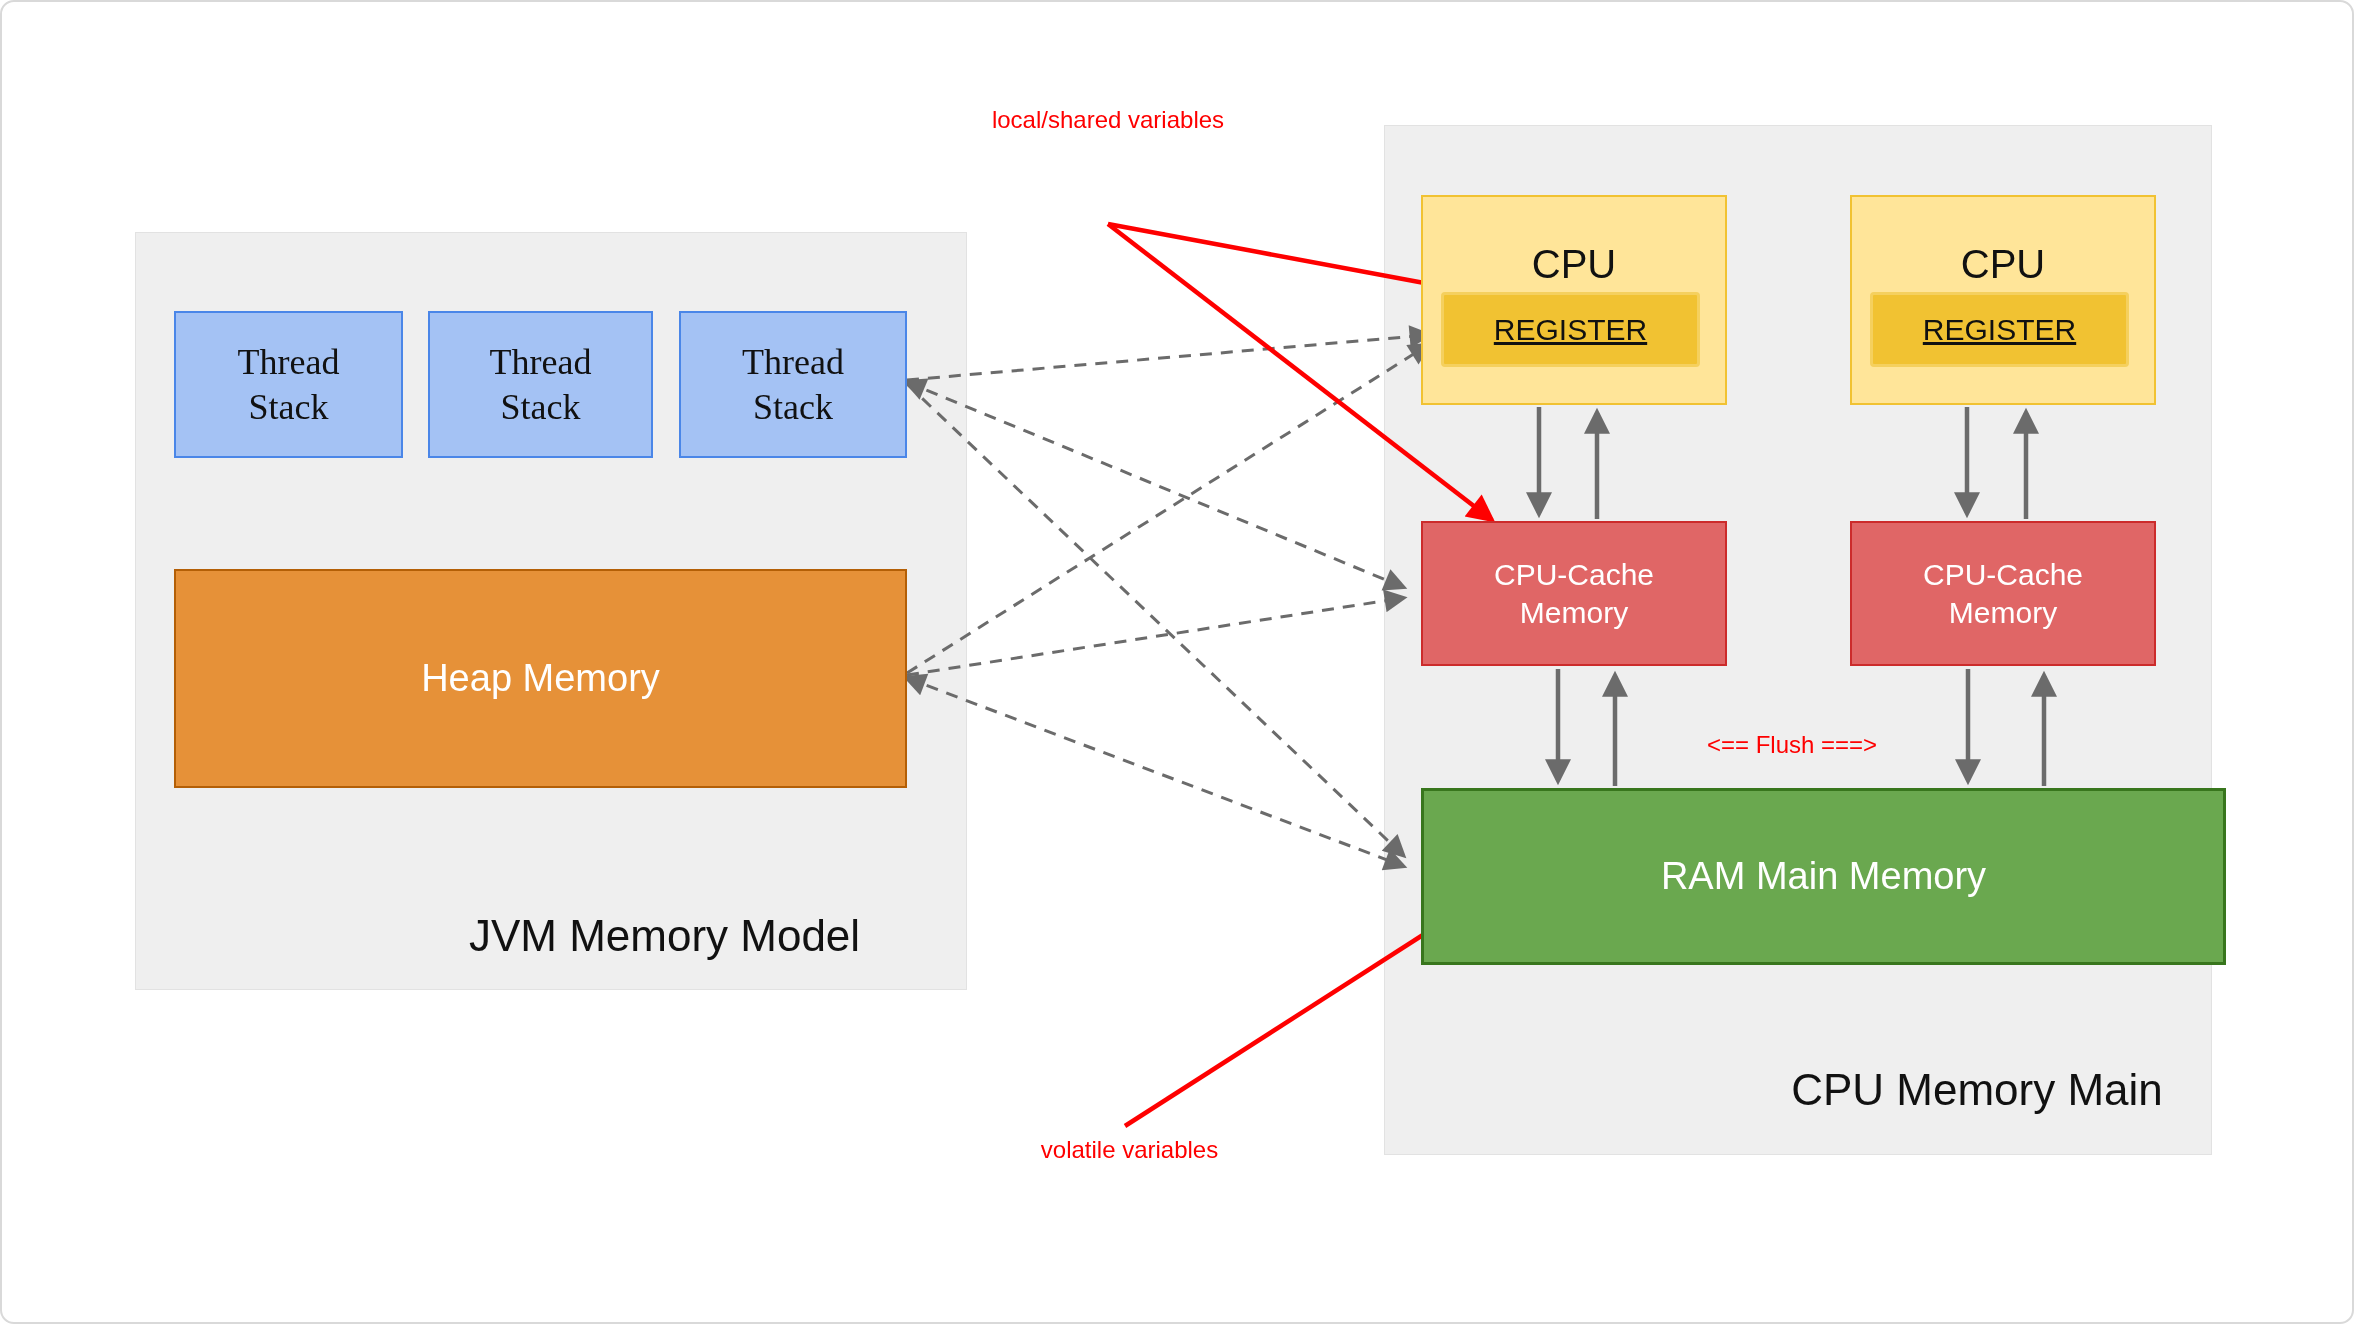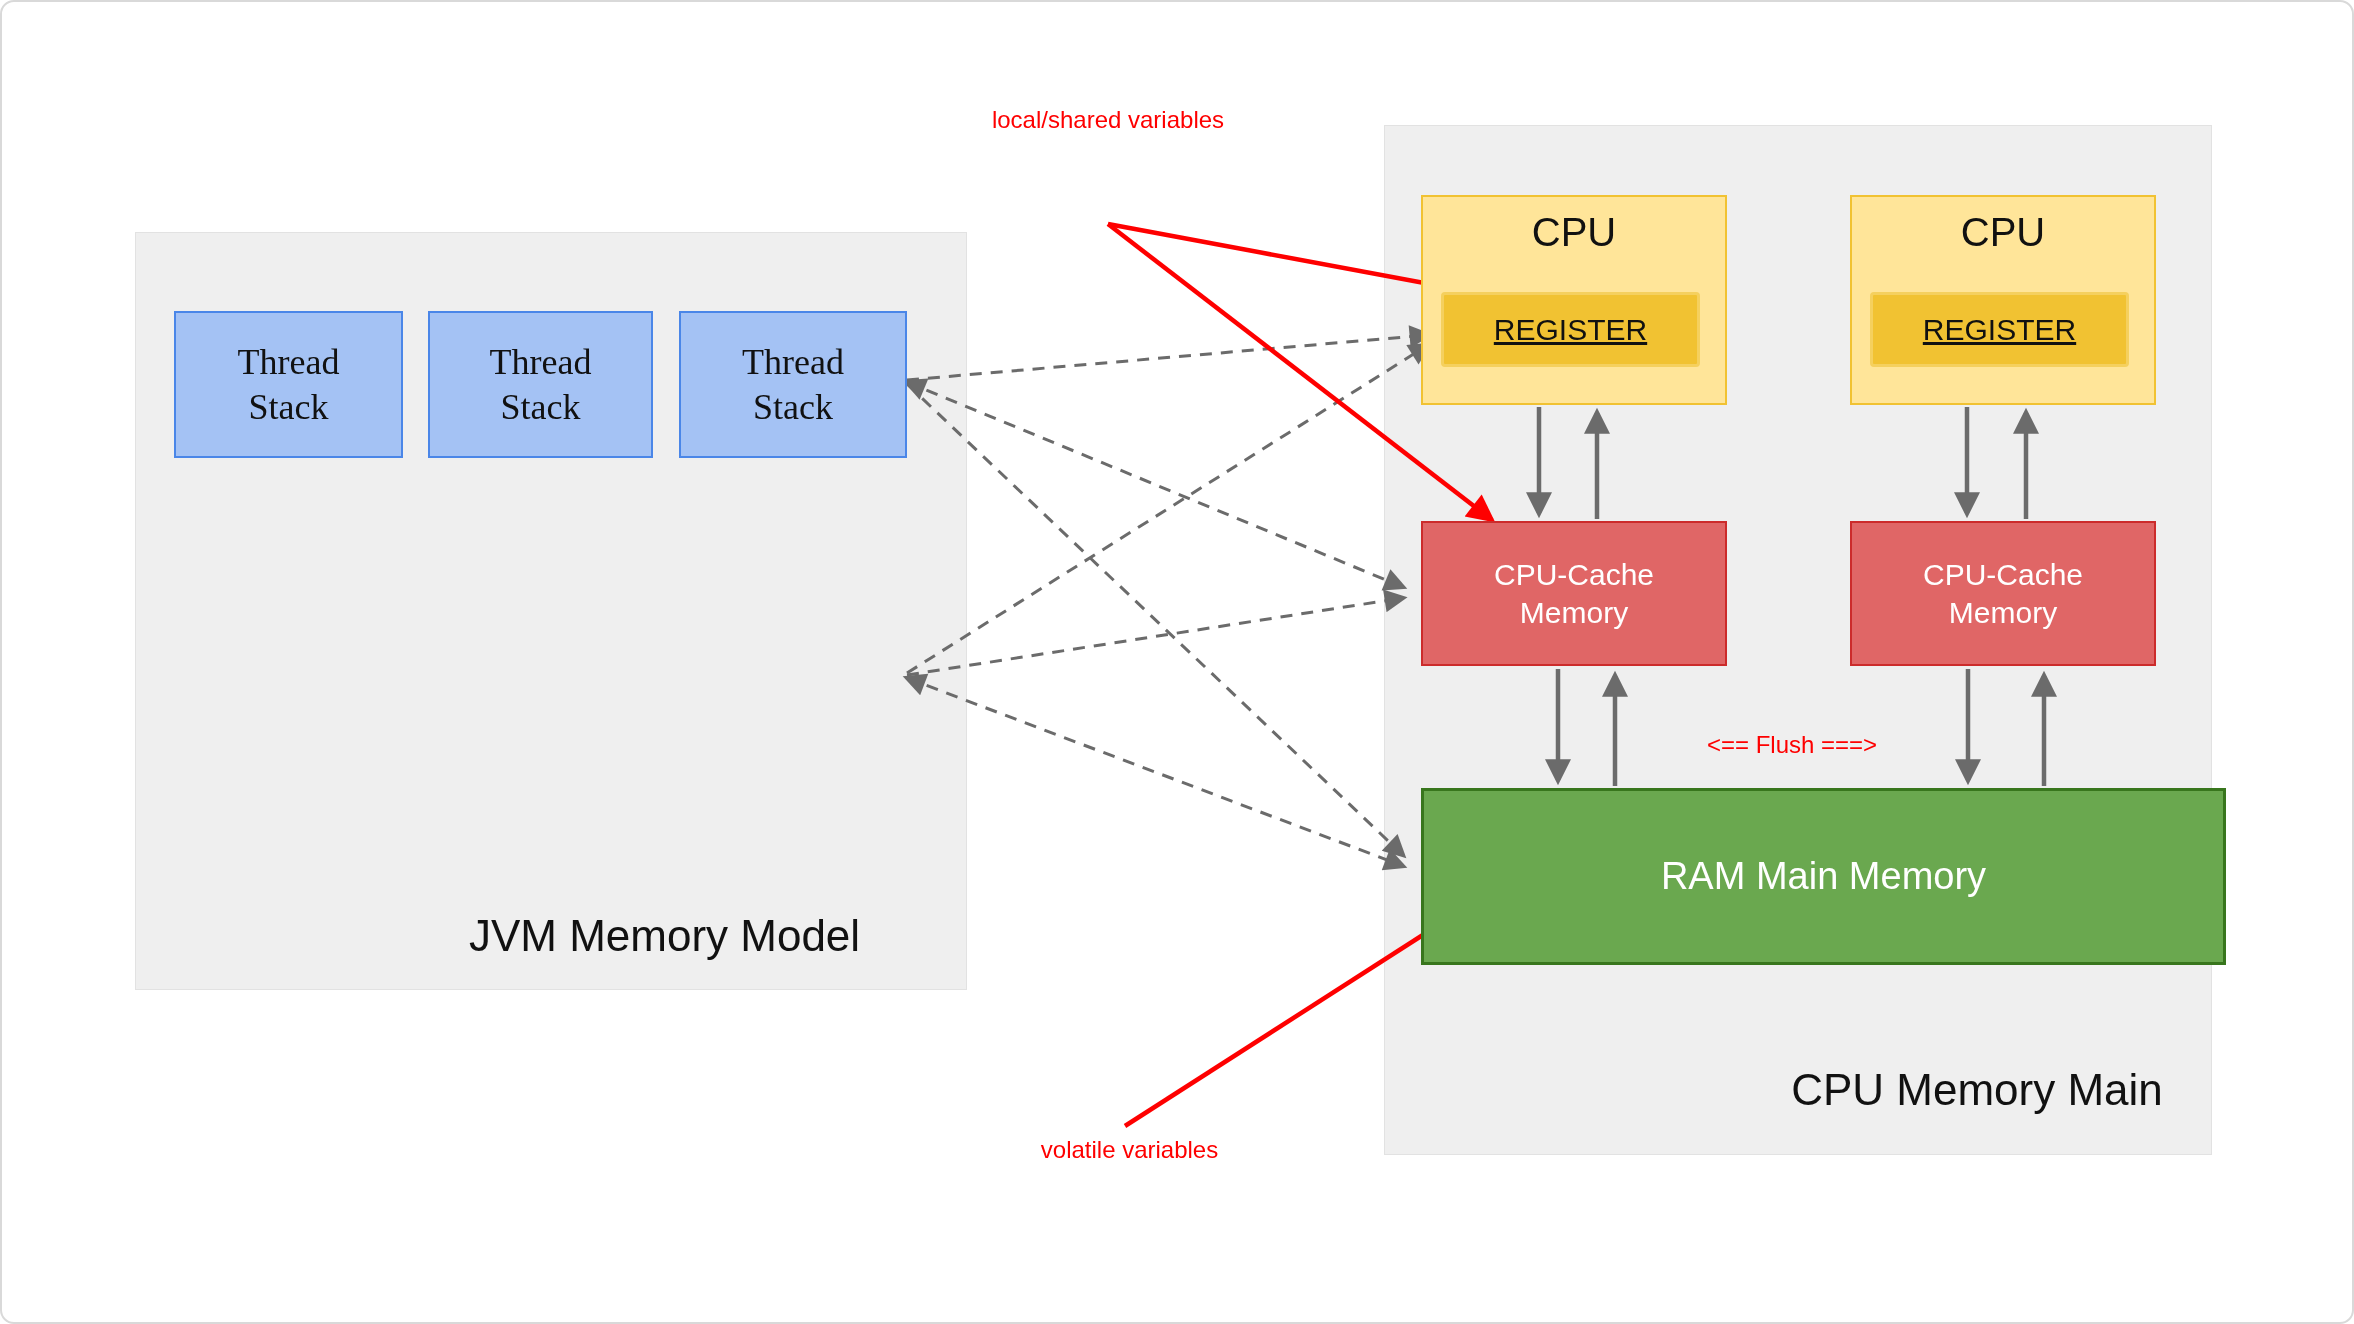--- a/index.html
+++ b/index.html
@@ -39,21 +39,21 @@
     color:var(--text-light,#fff);
     font-size:38px;
   }
   .yellow{
     background:var(--yellow-fill,#ffe599);
     border:2px solid var(--yellow-border,#f1c232);
     color:var(--text-dark,#111);
     font-size:40px;
     align-items:flex-start;
   }
-  .yellow span{margin-top:10px;}
+  .yellow span{margin-top:42px;}
   .register{
     background:var(--register-fill,#f1c232);
     border:3px solid var(--register-border,#f5d05e);
     border-radius:4px;
     color:var(--text-dark,#111);
     font-size:30px;
     text-decoration:underline;
   }
   .redbox{
     background:var(--red-fill,#e06666);
@@ -137,20 +137,23 @@
 
   <div class="box blue" style="left:172px;top:309px;width:229px;height:147px;">
     <span>Thread Stack</span>
   </div>
   <div class="box blue" style="left:426px;top:309px;width:225px;height:147px;">
     <span>Thread Stack</span>
   </div>
   <div class="box blue" style="left:677px;top:309px;width:228px;height:147px;">
     <span>Thread Stack</span>
   </div>
+  <div class="box orange" style="left:172px;top:567px;width:733px;height:219px;">
+    <span>Heap Memory</span>
+  </div>
   <div class="model-title" style="left:395px;top:908px;width:535px;text-align:center;">JVM Memory Model</div>
 
   <div class="box yellow" style="left:1419px;top:193px;width:306px;height:210px;">
     <span>CPU</span>
   </div>
   <div class="box register" style="left:1439px;top:290px;width:259px;height:75px;">
     <span>REGISTER</span>
   </div>
   <div class="box redbox" style="left:1419px;top:519px;width:306px;height:145px;">
     <span>CPU-Cache Memory</span>

